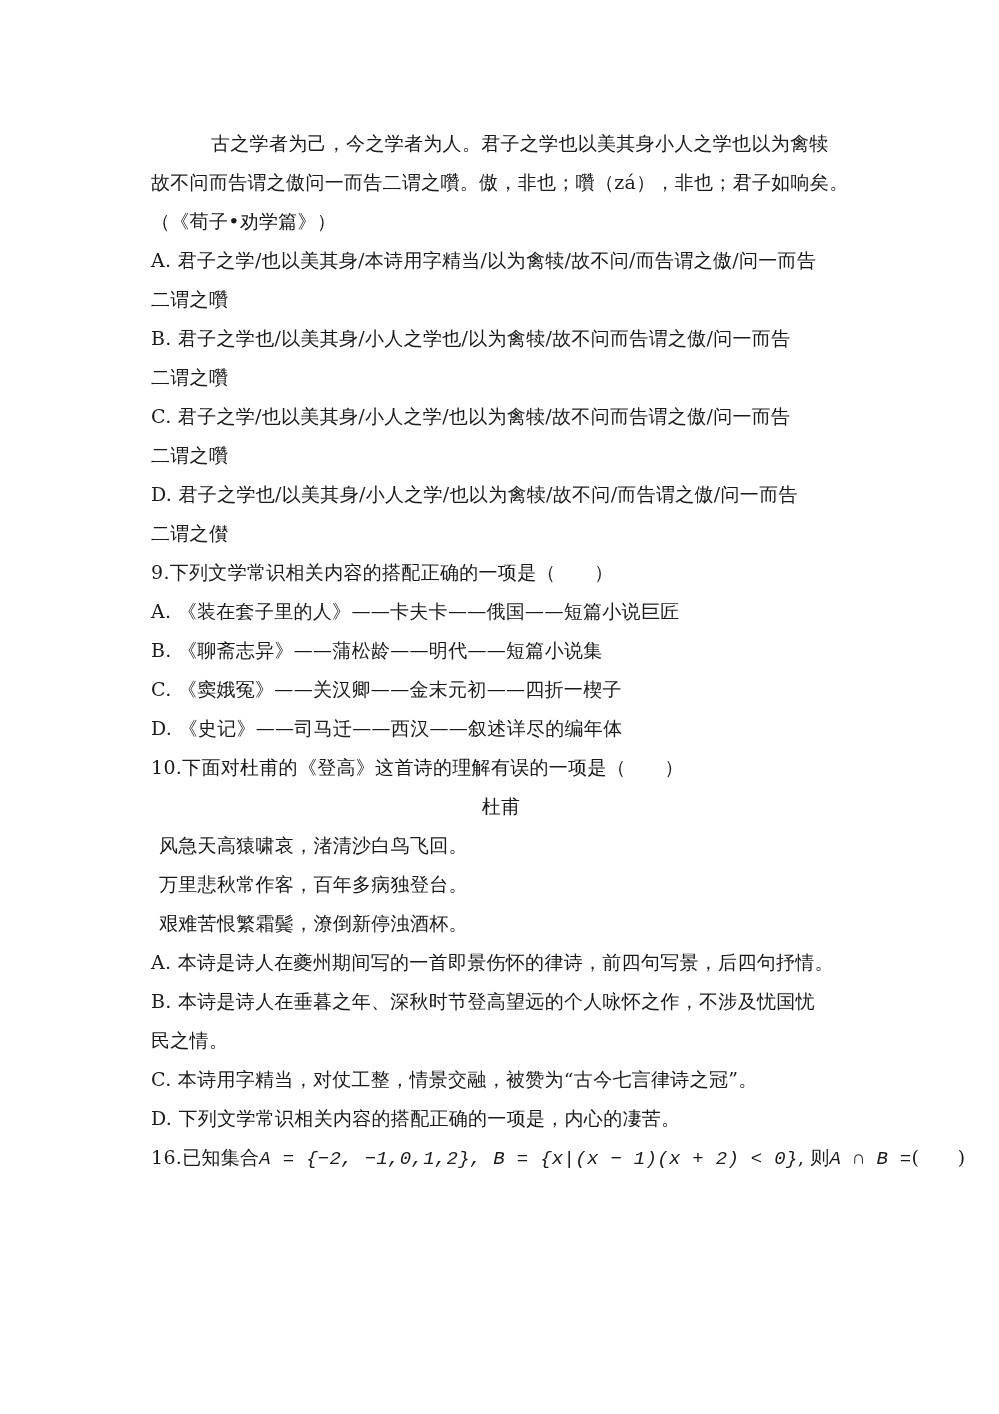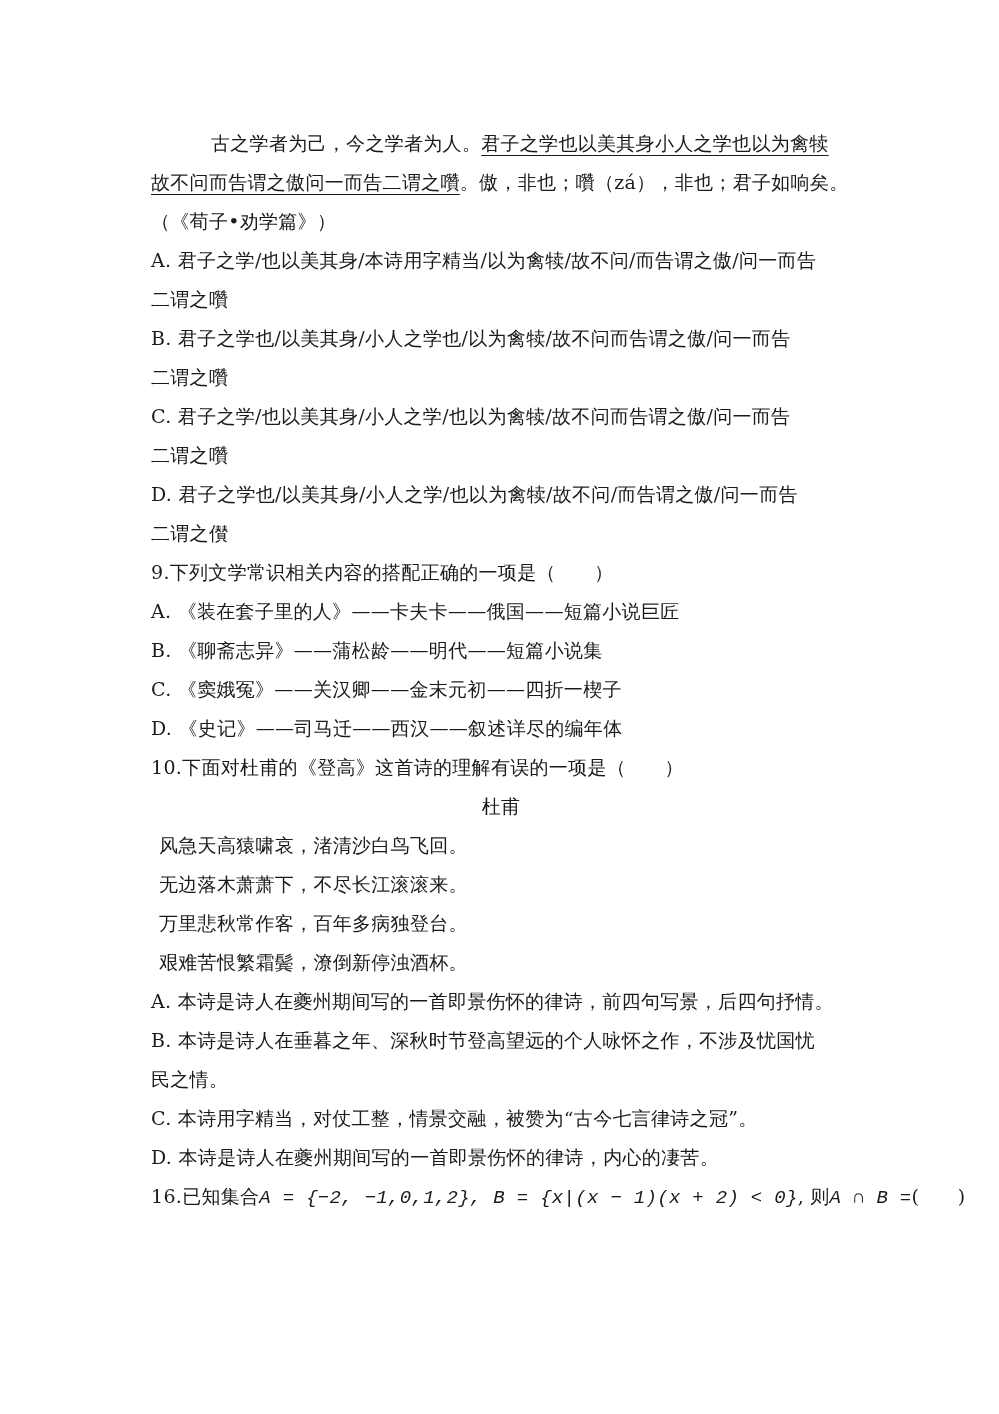--- a/index.html
+++ b/index.html
@@ -1,21 +1,21 @@
 <!DOCTYPE html>
 <html><head>
 <meta charset="utf-8">
 <style>
   html, body { margin: 0; padding: 0; background: #ffffff; }
   body { width: 999px; height: 1414px; position: relative; overflow: hidden;
          font-family: "DejaVu Serif", "Liberation Serif", serif; color: #1a1a1a; }
   .page { position: absolute; left: 151px; top: 124px; width: 700px; }
   .line { height: 39px; line-height: 39px; font-size: 19px; white-space: nowrap; letter-spacing: 0.3px; }
   .indent { padding-left: 60px; }
-  .u { text-decoration: underline; text-underline-offset: 5px; margin-top: 16px; }
+  .u { text-underline-offset: 5px; margin-top: 16px; }
   .center { text-align: center; }
   .poem { text-align: left; padding-left: 8px; }
   .title { letter-spacing: 22px; padding-left: 22px; }
   .math { font-family: Liberation Mono, monospace; font-style: italic; }
 </style>
 </head>
 <body>
 
 <div class="page">
   <div class="line indent"><span>古之学者为己，今之学者为人。</span><span class="u">君子之学也以美其身小人之学也以为禽犊</span></div>
@@ -33,25 +33,24 @@
 
   <div class="line">9.下列文学常识相关内容的搭配正确的一项是（　　）</div>
   <div class="line">A.  《装在套子里的人》——卡夫卡——俄国——短篇小说巨匠</div>
   <div class="line">B.  《聊斋志异》——蒲松龄——明代——短篇小说集</div>
   <div class="line">C.  《窦娥冤》——关汉卿——金末元初——四折一楔子</div>
   <div class="line">D.  《史记》——司马迁——西汉——叙述详尽的编年体</div>
 
   <div class="line">10.下面对杜甫的《登高》这首诗的理解有误的一项是（　　）</div>
   <div class="line center">杜甫</div>
   <div class="line poem">风急天高猿啸哀，渚清沙白鸟飞回。</div>
-  <div class="line poem">无边落木萧萧下，不尽长江滚滚来。</div>
   <div class="line poem">万里悲秋常作客，百年多病独登台。</div>
   <div class="line poem">艰难苦恨繁霜鬓，潦倒新停浊酒杯。</div>
   <div class="line">A.  本诗是诗人在夔州期间写的一首即景伤怀的律诗，前四句写景，后四句抒情。</div>
   <div class="line">B.  本诗是诗人在垂暮之年、深秋时节登高望远的个人咏怀之作，不涉及忧国忧</div>
   <div class="line">民之情。</div>
   <div class="line">C.  本诗用字精当，对仗工整，情景交融，被赞为“古今七言律诗之冠”。</div>
-  <div class="line">D.  本诗是诗人在夔州期间写的一首即景伤怀的律诗，内心的凄苦。</div>
+  <div class="line">D.  下列文学常识相关内容的搭配正确的一项是，内心的凄苦。</div>
 
   <div class="line">
     <span>16.</span><span>已知集合</span><span class="math">A = {−2, −1,0,1,2}, B = {x|(x − 1)(x + 2) &lt; 0}</span><span>, 则</span><span class="math">A ∩ B =</span><span>(　　)</span>
   </div>
 </div>
 
 </body></html>

